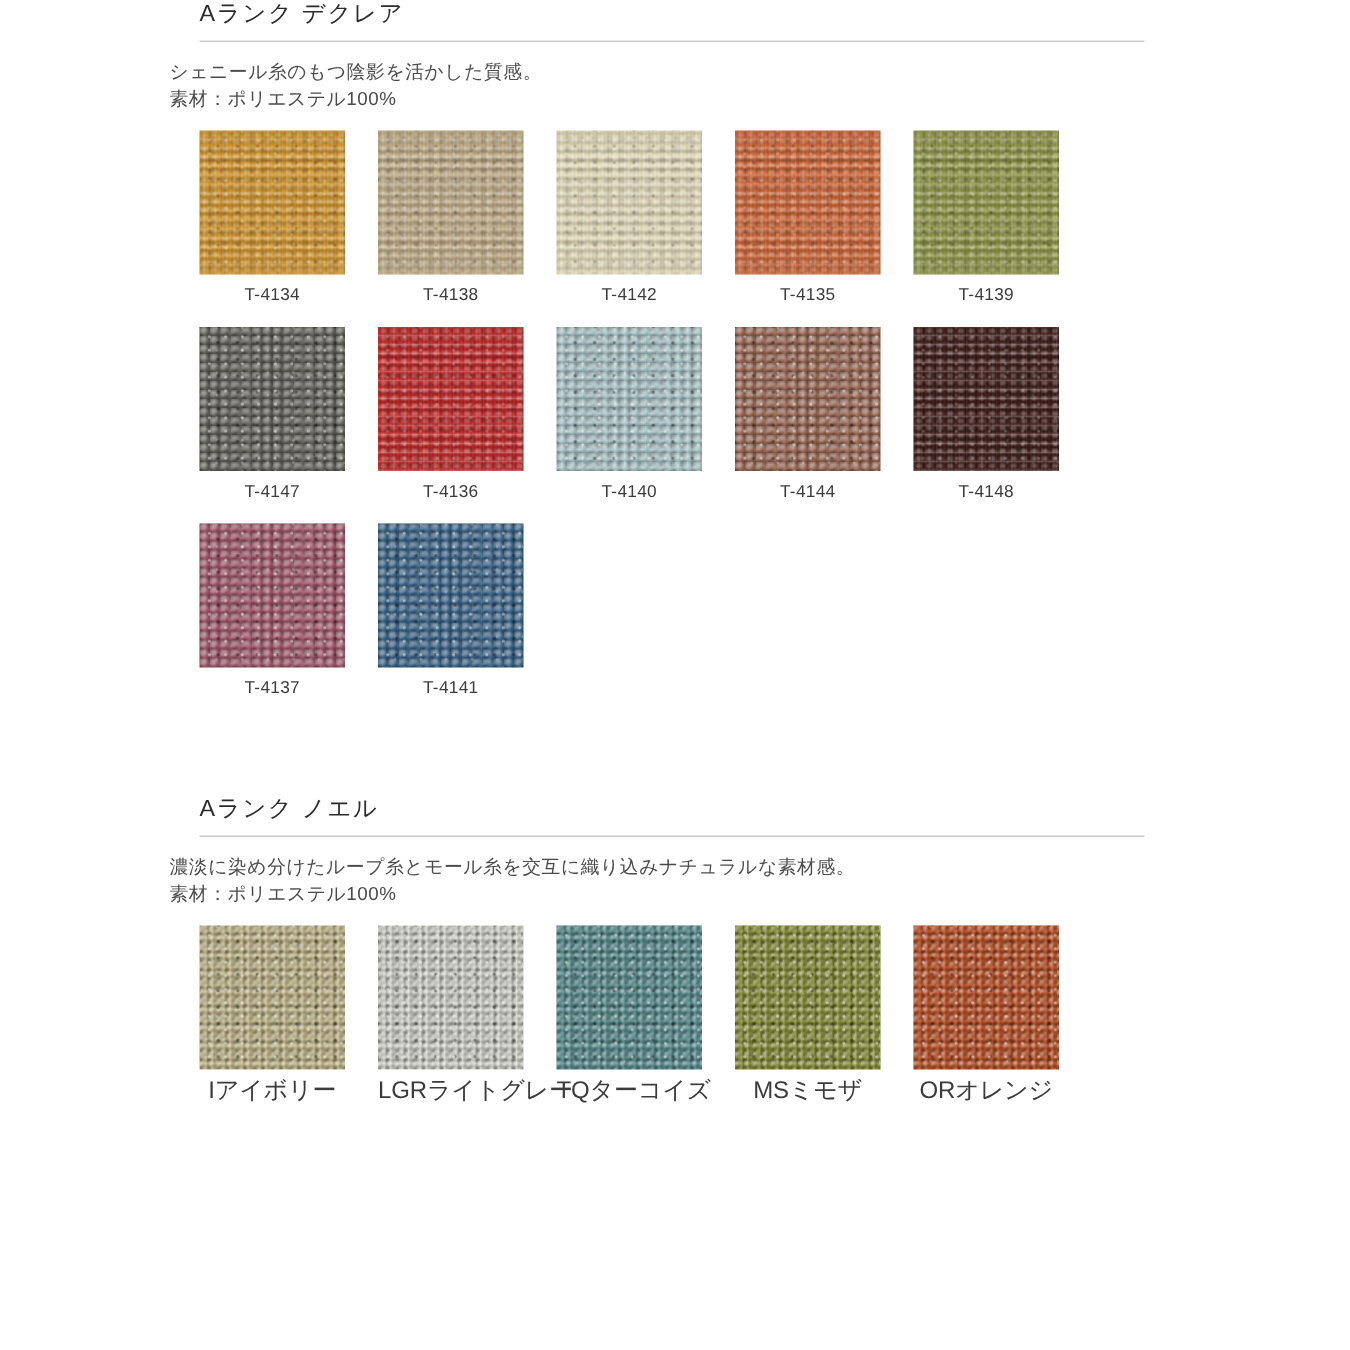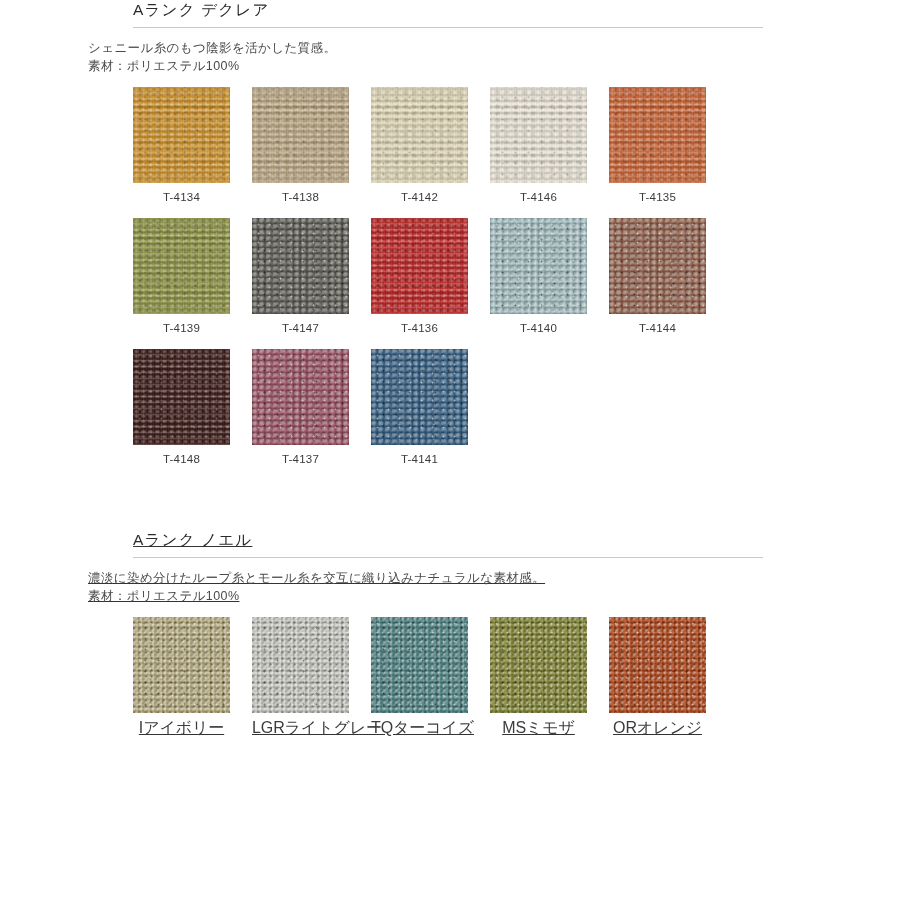--- a/index.html
+++ b/index.html
@@ -22,38 +22,38 @@
     position: relative;
   }
 
   
   .section {
     position: absolute;
     left: 0;
     width: 900px;
   }
   #section-declair { top: 0px; }
-  #section-noel    { top: 530px; text-decoration: underline; }
+  #section-noel    { top: 530px; }
 
   .section-head {
     margin-left: 133px;
     width: 630px;
     padding-bottom: 7px;
     border-bottom: 1px solid #c9c9c9;
   }
   .section-title {
     font-size: 15.5px;
     letter-spacing: 1.2px;
     color: #2b2b2b;
     line-height: 20px;
     font-weight: 400;
     white-space: pre;
   }
   .section-desc {
-    margin-left: 88px;
+    margin-left: 113px;
     margin-top: 11px;
     font-size: 12.5px;
     line-height: 18px;
     color: #4a4a4a;
     letter-spacing: 0.4px;
     white-space: pre-line;
   }
 
   
   .swatch-grid {
@@ -191,27 +191,20 @@
           <div class="swatch-label">T-4138</div>
         </div>
         <div class="swatch-cell">
           <div class="swatch-chip" style="background-color: rgb(230, 220, 186);">
             <div class="tex tex-chenille"></div>
             <div class="fleck soft"></div>
           </div>
           <div class="swatch-label">T-4142</div>
         </div>
         <div class="swatch-cell">
-          <div class="swatch-chip" style="background-color: rgb(239, 233, 218);">
-            <div class="tex tex-chenille"></div>
-            <div class="fleck soft"></div>
-          </div>
-          <div class="swatch-label">T-4146</div>
-        </div>
-        <div class="swatch-cell">
           <div class="swatch-chip" style="background-color: rgb(207, 99, 50);">
             <div class="tex tex-chenille"></div>
             <div class="fleck soft"></div>
           </div>
           <div class="swatch-label">T-4135</div>
         </div>
         <div class="swatch-cell">
           <div class="swatch-chip" style="background-color: rgb(141, 147, 65);">
             <div class="tex tex-chenille"></div>
             <div class="fleck soft"></div>

